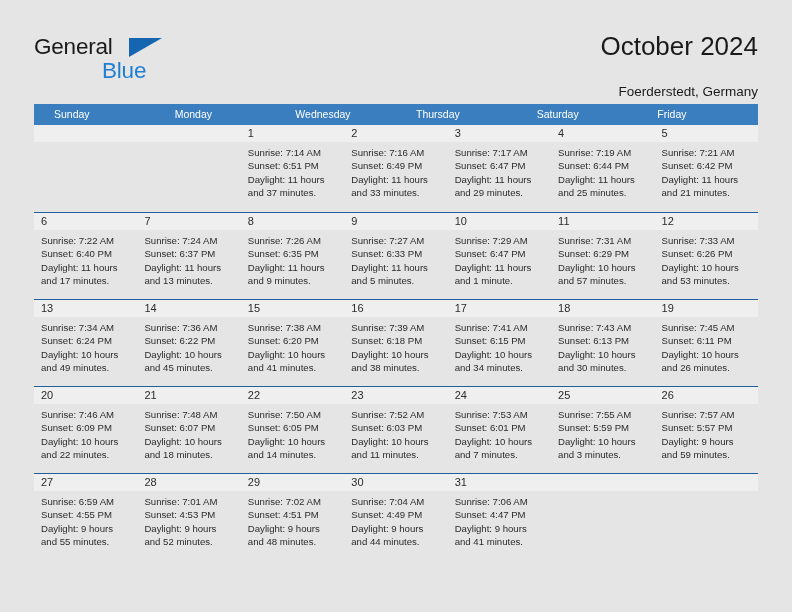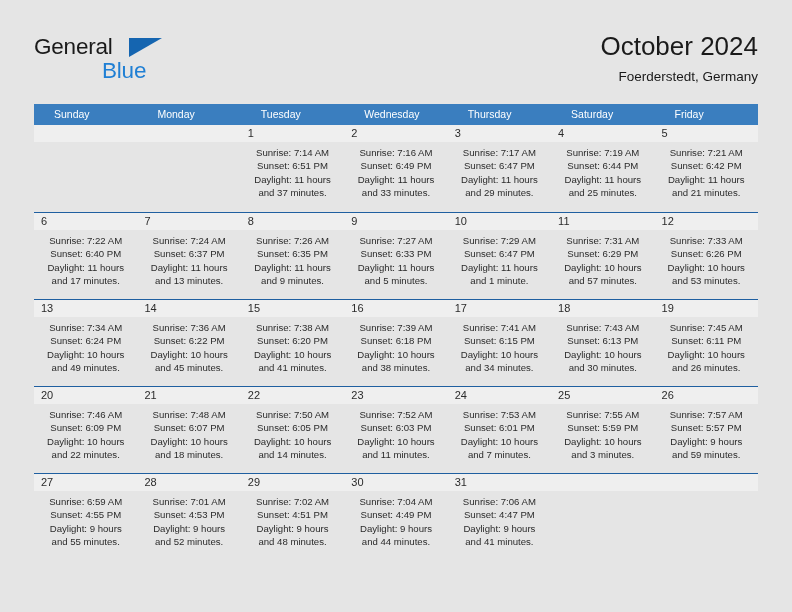--- a/index.html
+++ b/index.html
@@ -73,21 +73,21 @@
     font-size: 26px;
     color: #1a1a1a;
     line-height: 32px;
     font-weight: 400;
     white-space: nowrap;
   }
   .cal-subtitle {
     font-size: 13.5px;
     color: #1a1a1a;
     line-height: 19px;
-    margin-top: 5px;
+    margin-top: 20px;
     white-space: nowrap;
   }
 
   
   .calendar {
     position: absolute;
     left: 34px;
     top: 104px;
     width: 724px;
   }
@@ -125,21 +125,20 @@
     color: #2b2b2b;
     font-size: 11px;
     line-height: 17px;
   }
   .cell.empty .daynum-bar { color: transparent; }
   .cell-info {
     padding: 4px 7px 0 7px;
     font-size: 9.6px;
     line-height: 13.4px;
     color: #2b2b2b;
-    text-align: center;
   }
   .cell-info div { white-space: nowrap; }
 </style>
 </head>
 <body>
 
 <div class="page">
 
   <div class="header">
 
@@ -154,21 +153,20 @@
       <div class="cal-subtitle">Foerderstedt, Germany</div>
     </div>
 
   </div>
 
   <div class="calendar">
 
     <div class="dow-row">
       <div class="dow">Sunday</div>
       <div class="dow">Monday</div>
-      <div class="dow">Tuesday</div>
       <div class="dow">Wednesday</div>
       <div class="dow">Thursday</div>
       <div class="dow">Saturday</div>
       <div class="dow">Friday</div>
     </div>
 
     <div id="weeks-container">
         <div class="week first">
           <div class="cell empty">
             <div class="daynum-bar"></div>

